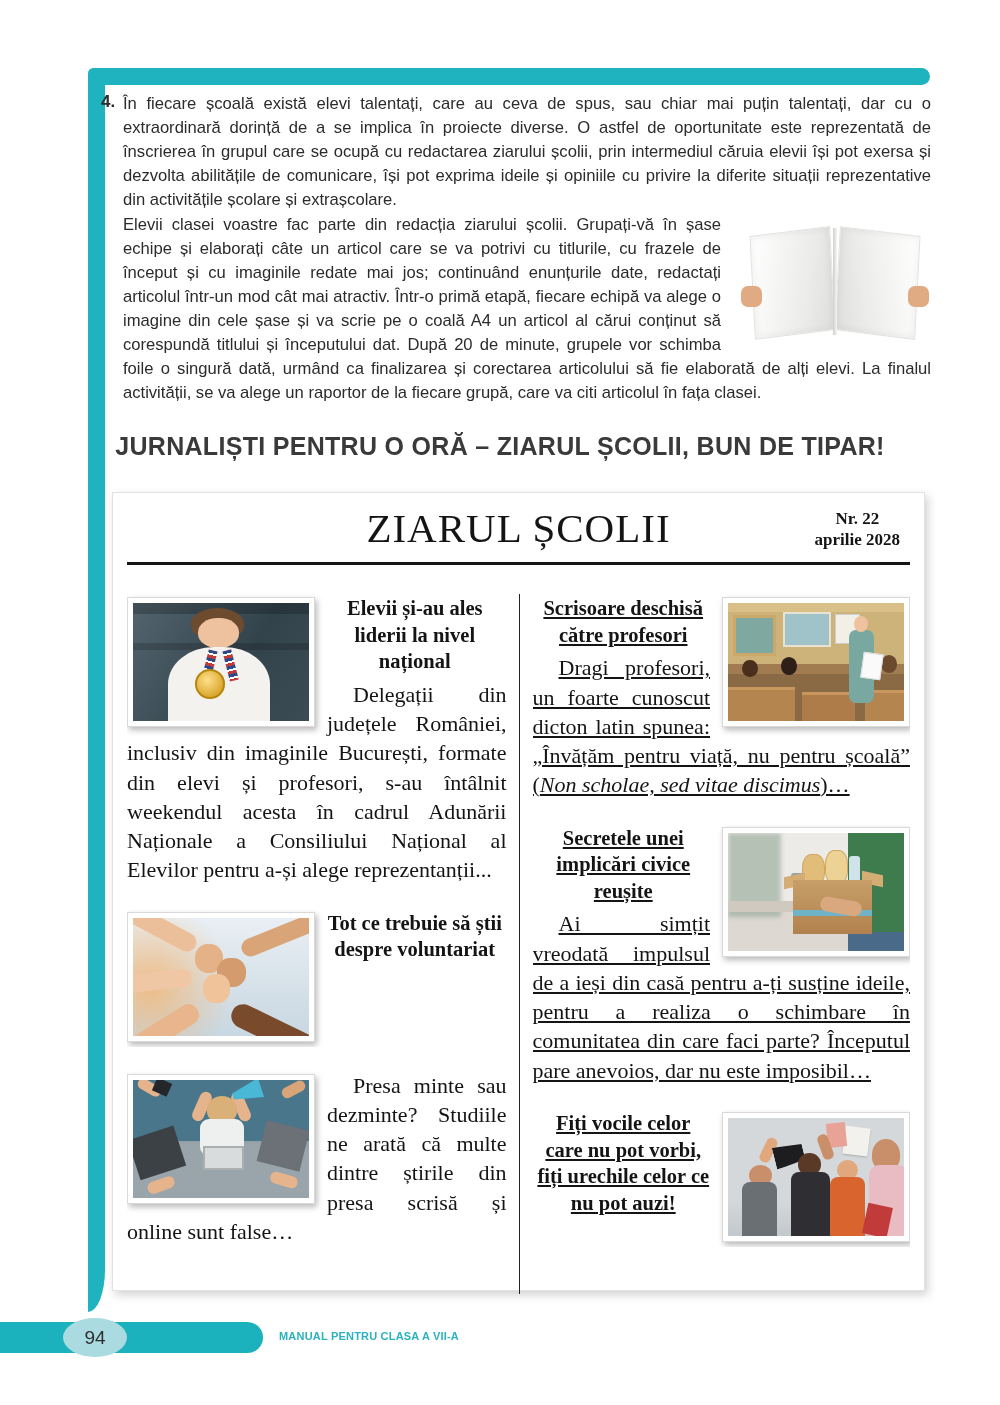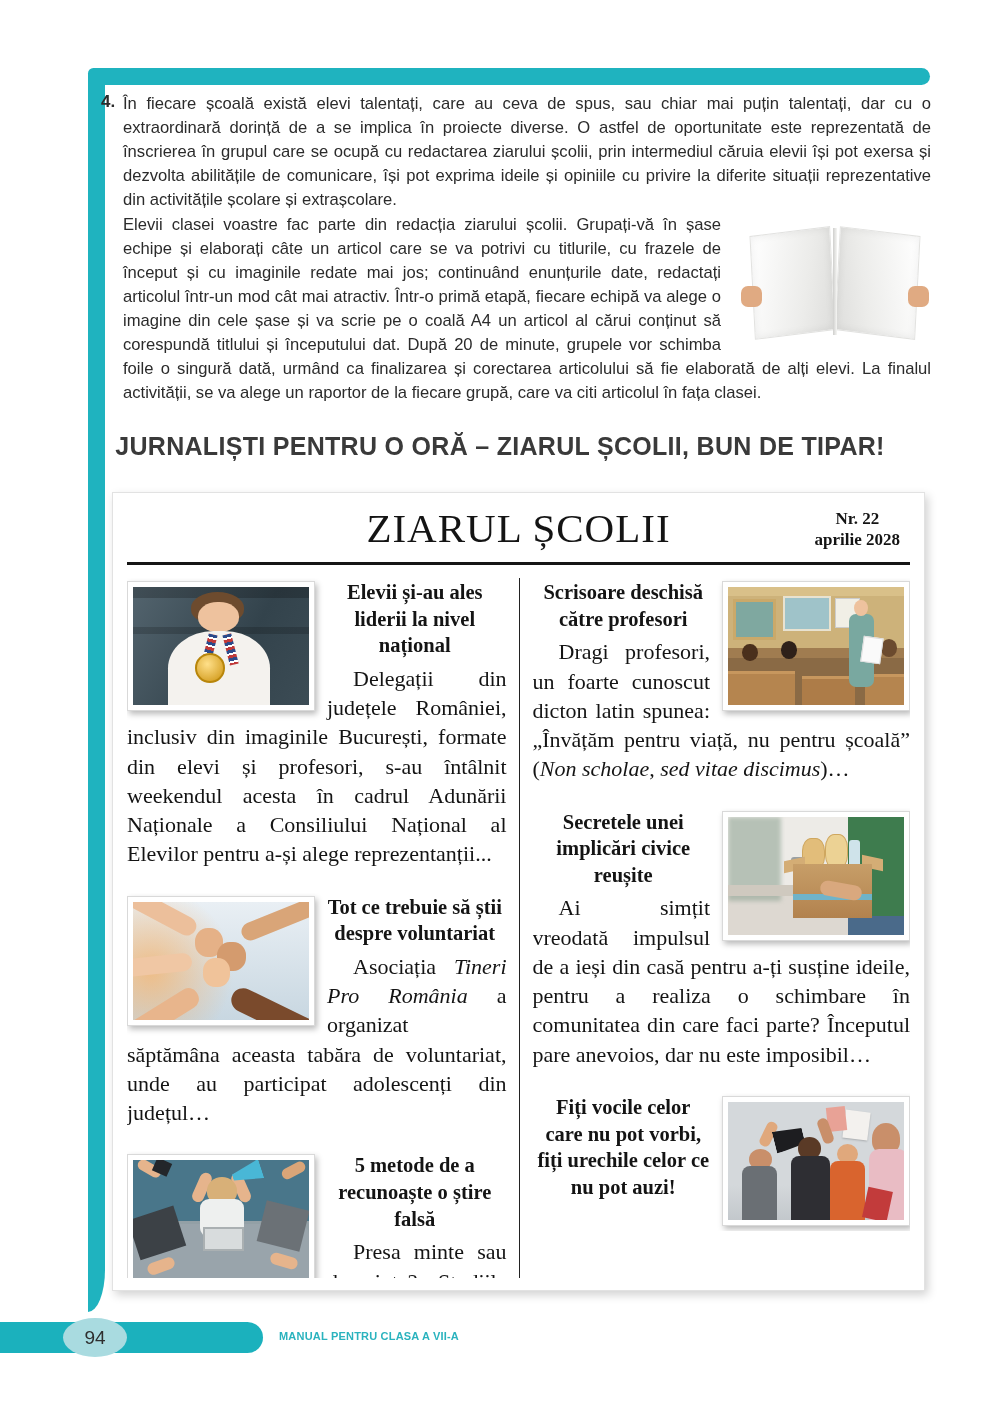--- a/index.html
+++ b/index.html
@@ -37,24 +37,24 @@
   .newsbox{position:absolute;left:112px;top:492px;width:813px;height:799px;background:#fff;
            border:1px solid #e2e2e2;box-shadow:3px 4px 9px rgba(0,0,0,.18);
            box-sizing:border-box;padding:8px 14px 0;
            font-family:"Liberation Serif","DejaVu Serif",serif;color:#141414;}
   .masthead{position:relative;height:56px;}
   .mast-title{text-align:center;font-size:41px;letter-spacing:1px;padding-top:3px;}
   .mast-issue{position:absolute;right:10px;top:7px;text-align:center;font-weight:bold;
               font-size:17px;line-height:1.25;}
   .mast-rule{border-top:3px solid #151515;margin-top:5px;}
 
-  .cols{display:flex;margin-top:13px;height:700px;overflow:hidden;}
+  .cols{display:flex;margin-top:29px;height:700px;overflow:hidden;}
   .col{width:50%;box-sizing:border-box;}
   .col-left{padding-right:12px;}
-  .col-right{padding-left:13px;border-left:1.5px solid #222;}
+  .col-right{padding-left:13px;border-left:1.5px solid #222;text-decoration:underline;}
 
   .art{overflow:hidden;}
   .art + .art{margin-top:24px;}
   .art h3{margin:0;padding:1px 4px 5px;font-size:20.5px;line-height:1.3;text-align:center;font-weight:bold;}
   .art p{margin:0;font-size:22px;line-height:1.33;text-align:justify;text-indent:26px;}
 
   .photo{width:188px;height:130px;background:#fff;border:1px solid #d9d9d9;padding:5px;
          box-sizing:border-box;box-shadow:2px 3px 6px rgba(0,0,0,.28);}
   .photo.fl{float:left;margin:3px 12px 5px 0;}
   .photo.fr{float:right;margin:3px 0 5px 12px;}
@@ -217,21 +217,20 @@
               <div class="a2"></div>
               <div class="a3"></div>
               <div class="a4"></div>
               <div class="a5"></div>
               <div class="fx1"></div>
               <div class="fx2"></div>
               <div class="fx3"></div>
             </div>
           </div>
           <h3>Tot ce trebuie să știi despre voluntariat</h3>
-          <p class="art-body"><span>Asociația </span><i>Tineri Pro România</i><span> a organizat săptămâna aceasta tabăra de voluntariat, unde au participat adolescenți din județul…</span></p>
         </div>
 
         <div class="art">
           <div class="photo fl">
             <div class="ph ph5">
               <div class="o-couch"></div>
               <div class="o-l1"></div>
               <div class="o-l2"></div>
               <div class="o-au1"></div>
               <div class="o-au2"></div>
@@ -239,21 +238,20 @@
               <div class="o-shirt"></div>
               <div class="o-tab"></div>
               <div class="o-meg"></div>
               <div class="o-h1"></div>
               <div class="o-h2"></div>
               <div class="o-ph1"></div>
               <div class="o-h3"></div>
               <div class="o-h4"></div>
             </div>
           </div>
-          <h3>5 metode de a recunoaște o știre falsă</h3>
           <p class="art-body"><span>Presa minte sau dezminte? Studiile ne arată că multe dintre știrile din presa scrisă și online sunt false…</span></p>
         </div>
 
       </div>
 
       <div class="col col-right">
 
         <div class="art">
           <div class="photo fr">
             <div class="ph ph2">

